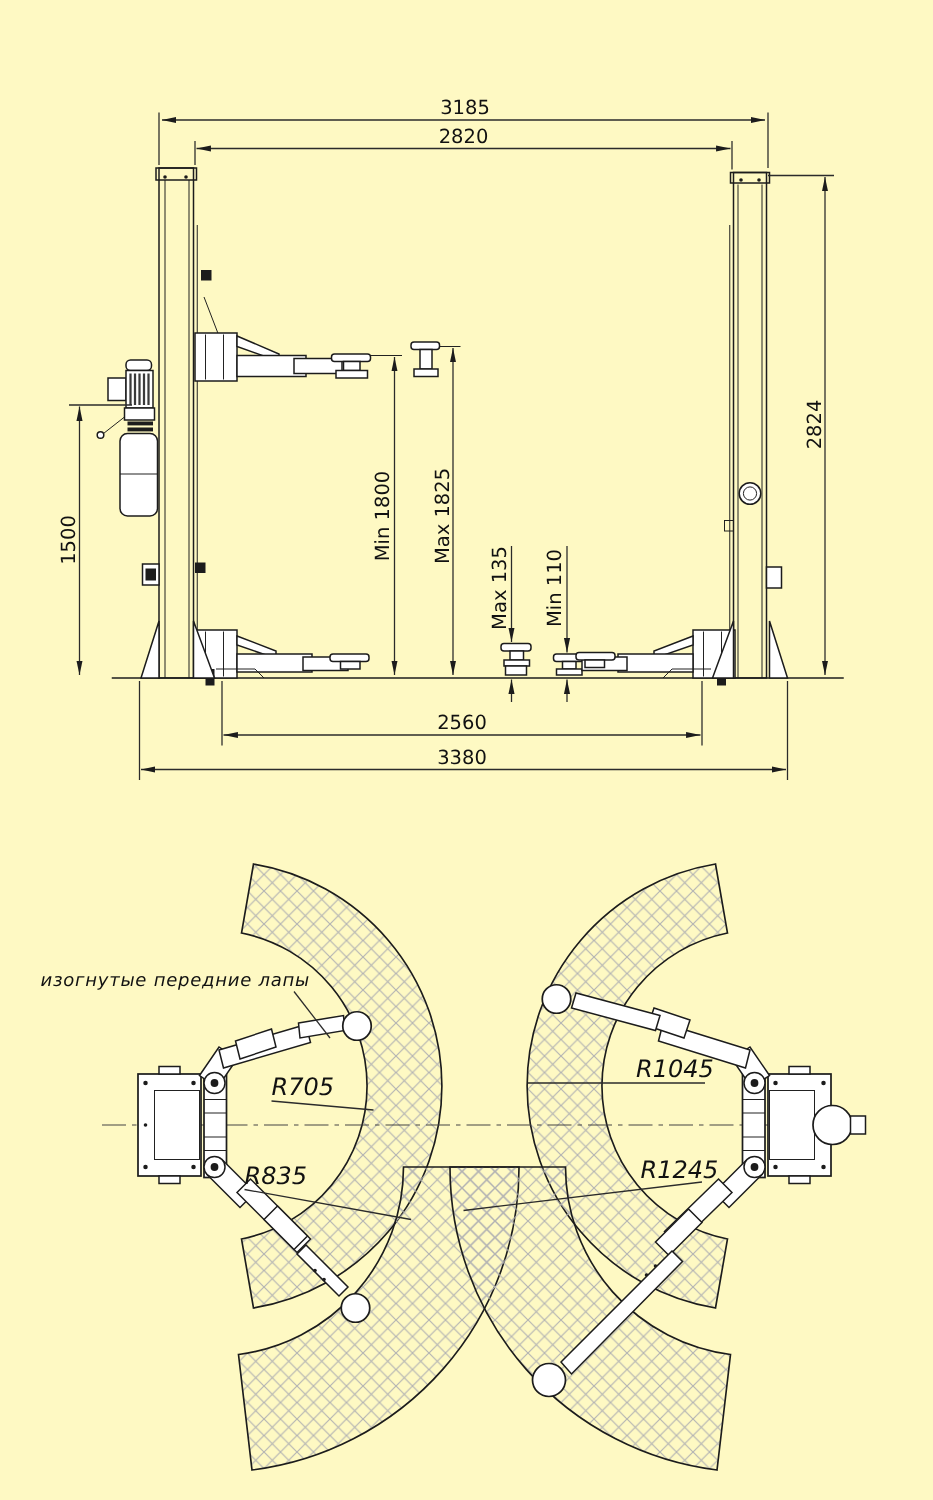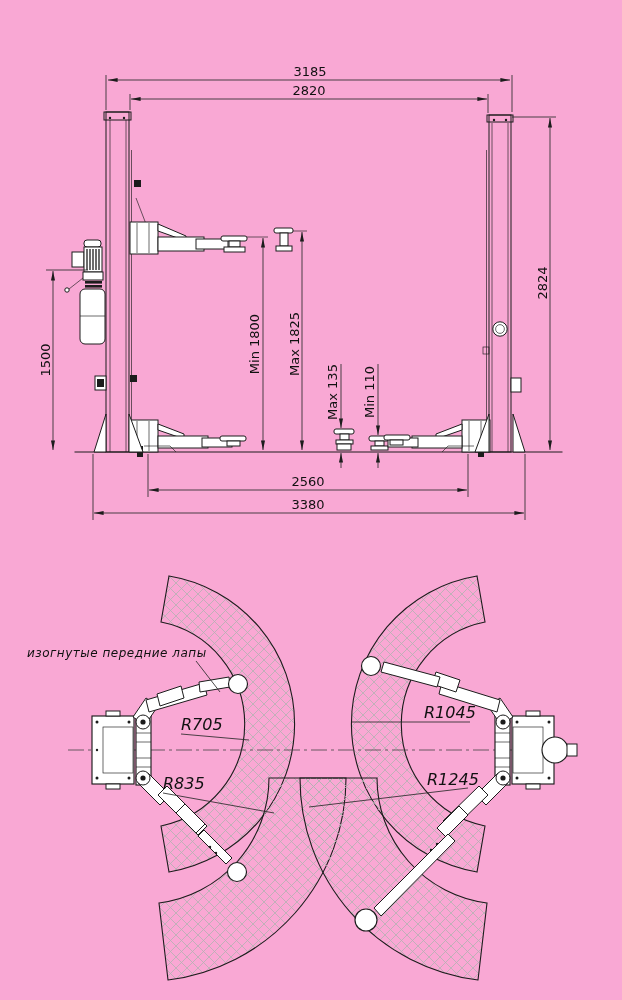--- a/index.html
+++ b/index.html
@@ -1,16 +1,16 @@
 <!DOCTYPE html>
 <html><head>
 <meta charset="utf-8">
 <style>
   html,body{margin:0;padding:0;background:#ffffff;}
-  .stage{position:relative;width:622px;height:1000px;background:#f9a8d4;overflow:hidden;
+  .stage{position:relative;width:622px;height:1000px;background:#fef9c3;overflow:hidden;
          font-family:"DejaVu Sans",sans-serif;}
   svg{display:block}
   .ln  {stroke:#1c1c1c;stroke-width:1;fill:none;stroke-linecap:square}
   .lt  {stroke:#1c1c1c;stroke-width:.65;fill:none}
   .dim {stroke:#2b2b2b;stroke-width:.85;fill:none}
   .wf  {fill:#ffffff;stroke:#1c1c1c;stroke-width:1}
   .wf2 {fill:#ffffff;stroke:#1c1c1c;stroke-width:1.15}
   .bf  {fill:#1c1c1c;stroke:none}
   .band{fill:url(#xh);stroke:#1c1c1c;stroke-width:1.1}
   .dtxt{font:13px "DejaVu Sans",sans-serif;fill:#111;text-anchor:middle}

